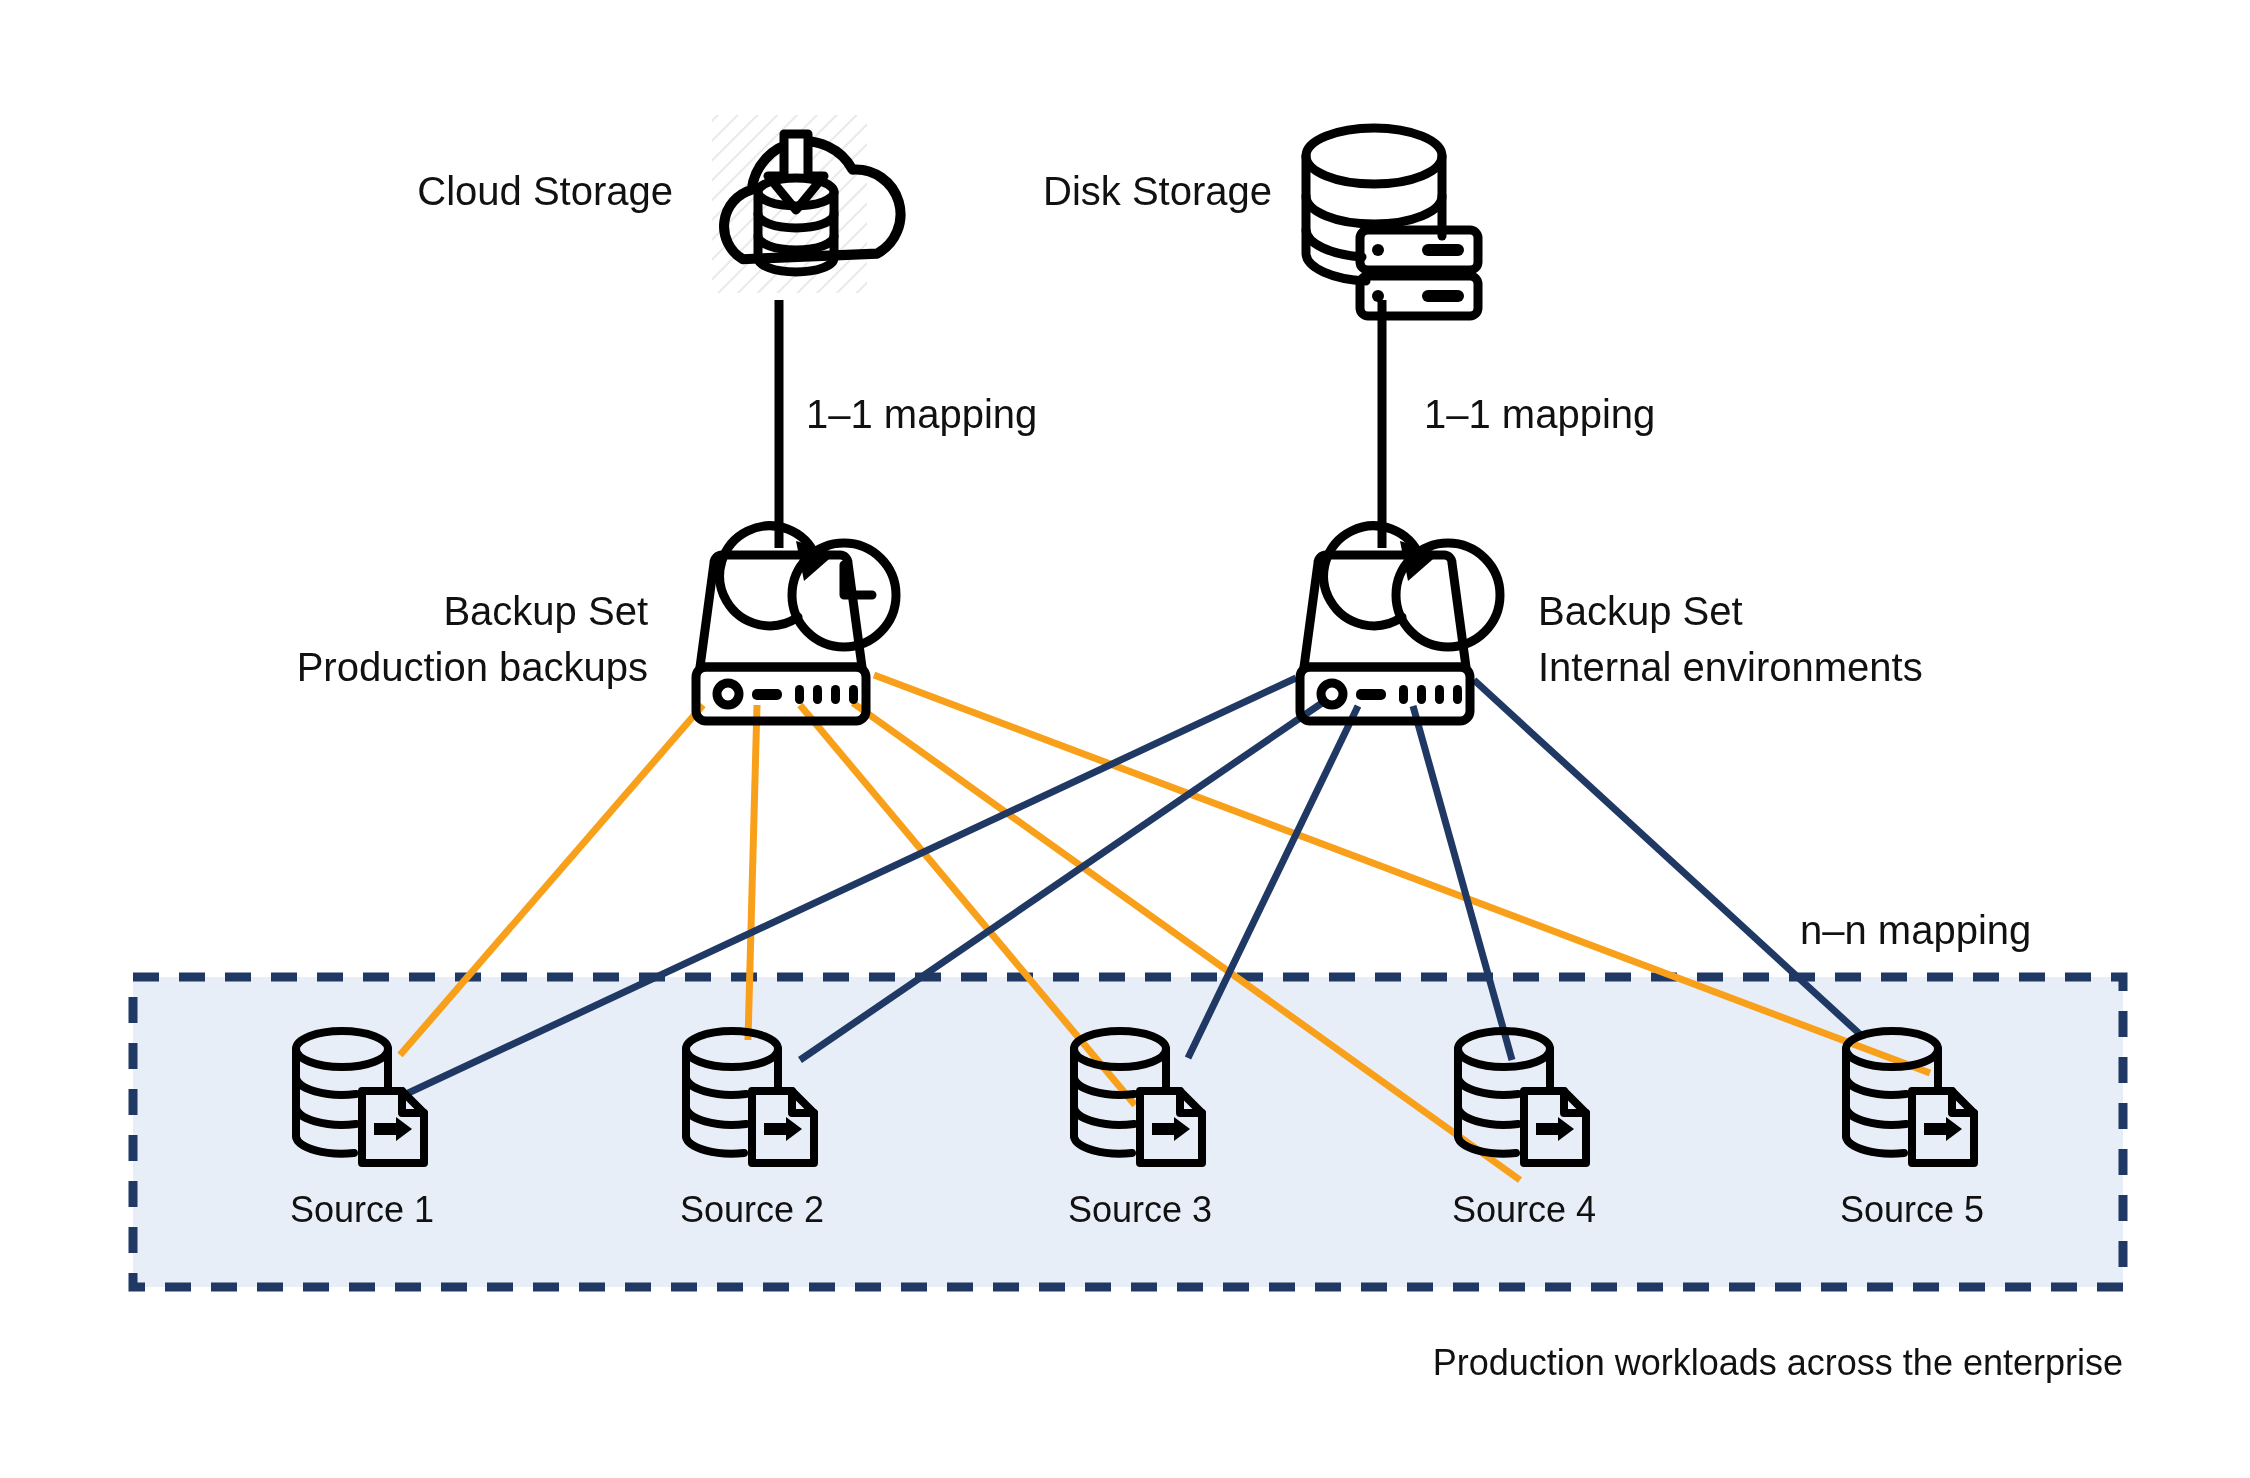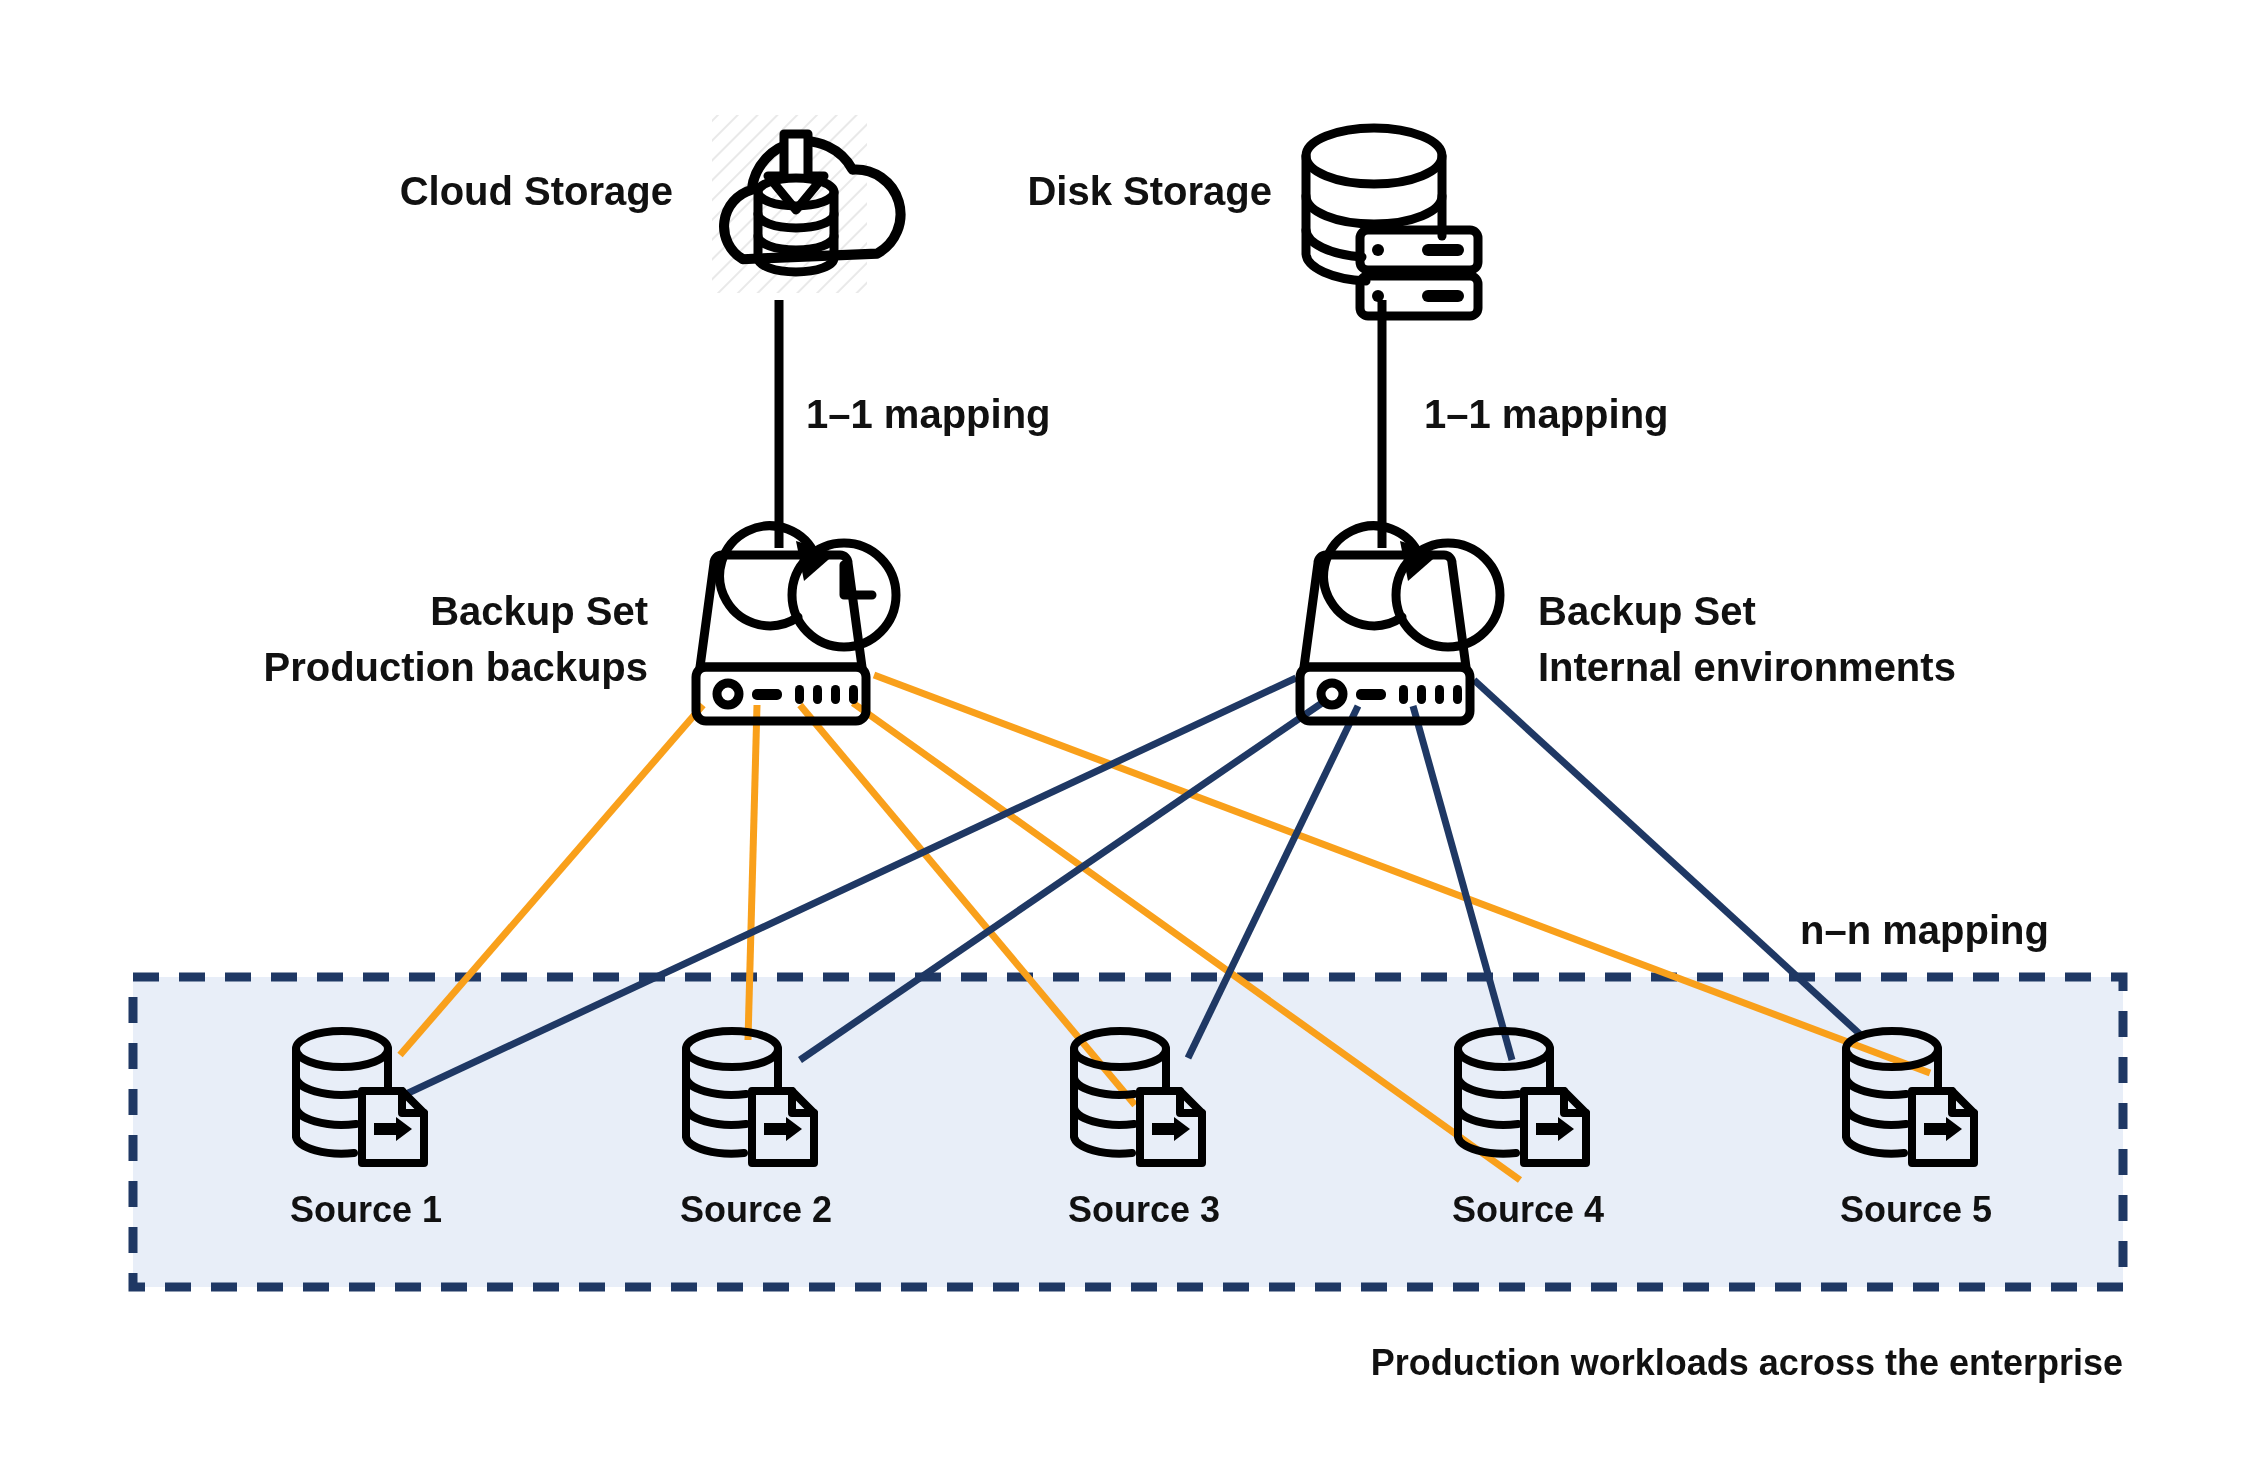--- a/index.html
+++ b/index.html
@@ -12,21 +12,20 @@
     height: 1478px;
     overflow: hidden;
     font-family: "Liberation Sans", sans-serif;
     color: #111111;
   }
   #diagram-root {
     position: relative;
     width: 2250px;
     height: 1478px;
     background: #ffffff;
-    font-weight: bold;
   }
   svg.canvas {
     position: absolute;
     left: 0;
     top: 0;
     width: 2250px;
     height: 1478px;
   }
   .diagram-label {
     font-family: "Liberation Sans", sans-serif;

